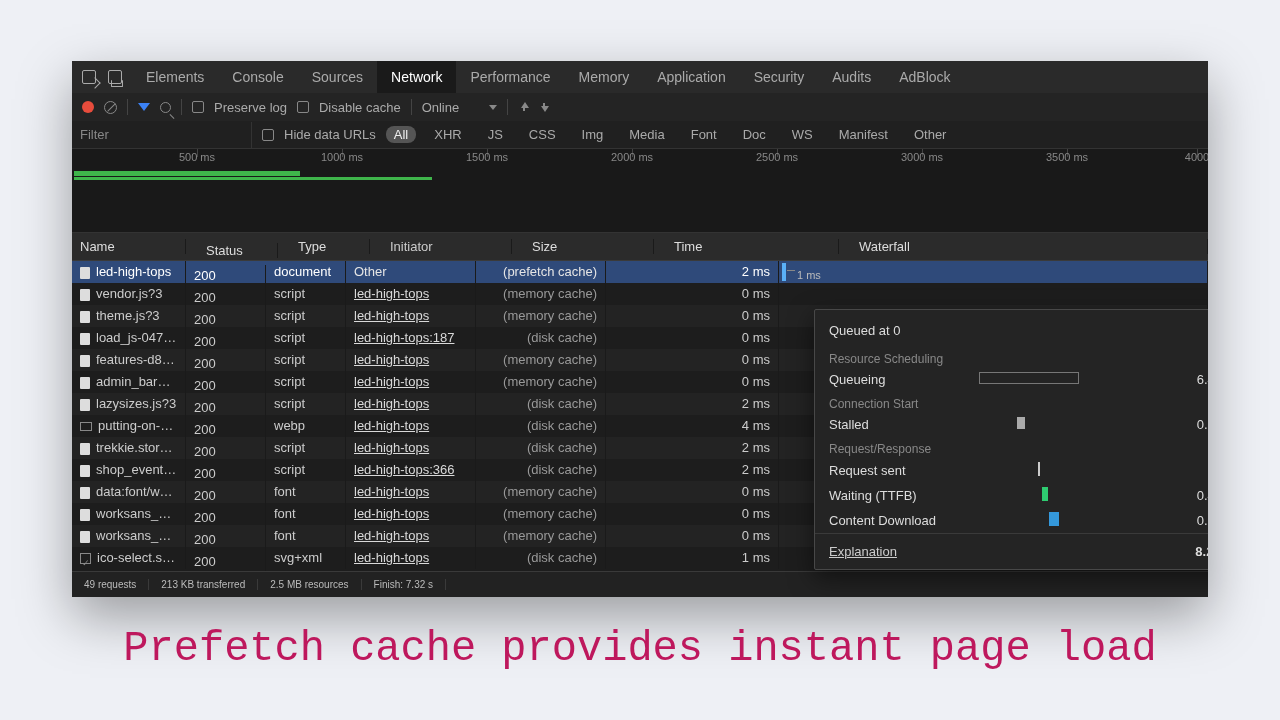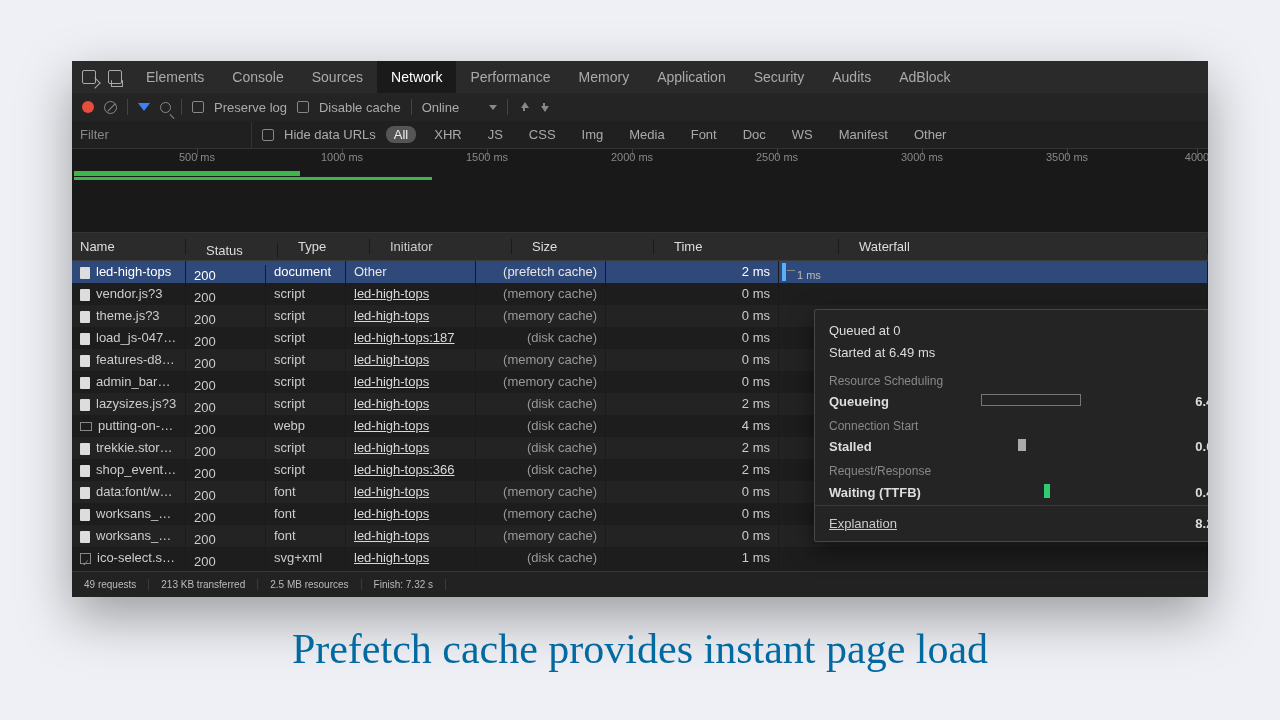--- a/index.html
+++ b/index.html
@@ -104,39 +104,39 @@
     border:1px solid #484848;
     border-radius:2px;
     box-shadow:0 8px 24px rgba(0,0,0,0.5);
     color:#ddd;
     font-size:13px;
     z-index:50;
     margin-left:48px;
   }
   .popover .meta{padding:10px 14px 4px 14px;line-height:22px;}
   .popover .headrow{display:flex;justify-content:space-between;color:#888;padding:6px 14px 2px 14px;font-size:12px;}
-  .popover .line{display:flex;align-items:center;justify-content:space-between;padding:4px 14px;font-weight:bold;}
+  .popover .line{display:flex;align-items:center;justify-content:space-between;padding:4px 14px;}
   .popover .barcell{width:120px;text-align:center;}
   .bar-out{width:100px;height:12px;border:1px solid #777;display:inline-block;}
   .bar-grey{width:8px;height:12px;background:#aaa;display:inline-block;}
   .bar-pipe{width:2px;height:14px;background:#ccc;display:inline-block;}
   .bar-green{width:6px;height:14px;background:#2ecc71;display:inline-block;}
   .bar-blue{width:10px;height:14px;background:#3498db;display:inline-block;}
   .popover .foot{display:flex;justify-content:space-between;padding:10px 14px;border-top:1px solid #3a3a3a;}
   .popover .foot a{color:#ccc;text-decoration:underline;cursor:pointer;}
   
   .statusbar{height:26px;background:#222;border-top:1px solid #3a3a3a;display:flex;align-items:center;gap:0;font-size:10px;color:#bbb;}
   .statusbar span{padding:0 12px;border-right:1px solid #3a3a3a;}
   
   .caption{
     position:absolute; left:0; right:0; top:625px;
     text-align:center;
     font-size:42px;
-    color:#0369a1;
-    font-family: Liberation Serif, serif;
+    color:#be185d;
+    font-family: Liberation Mono, monospace;
     font-weight:300;
   }
 </style>
 </head>
 <body>
 
 <div class="devtools">
 
   <div class="tabbar">
     <div class="left-icons">
@@ -363,21 +363,20 @@
   <div class="statusbar">
     <span>49 requests</span>
     <span>213 KB transferred</span>
     <span>2.5 MB resources</span>
     <span>Finish: 7.32 s</span>
   </div>
 
   <div class="popover" id="popover">
       <div class="meta">
   <div>Queued at 0</div>
-  <div>Started at 6.49 ms</div>
 </div>
       <div class="headrow">
         <span>Resource Scheduling</span>
         <span>TIME</span>
       </div>
       <div class="line">
         <span>Queueing</span>
         <span class="barcell"><span class="bar-out"></span></span>
         <span style="width:70px;text-align:right">6.49 ms</span>
       </div>
@@ -388,24 +387,34 @@
       <div class="line">
         <span>Stalled</span>
         <span class="barcell"><span class="bar-grey"></span></span>
         <span style="width:70px;text-align:right">0.64 ms</span>
       </div>
       <div class="headrow">
         <span>Request/Response</span>
         <span>TIME</span>
       </div>
       <div class="line">
+        <span>Request sent</span>
+        <span class="barcell"><span class="bar-pipe"></span></span>
+        <span style="width:70px;text-align:right">0</span>
+      </div>
+      <div class="line">
         <span>Waiting (TTFB)</span>
         <span class="barcell"><span class="bar-green"></span></span>
         <span style="width:70px;text-align:right">0.40 ms</span>
       </div>
+      <div class="line">
+        <span>Content Download</span>
+        <span class="barcell"><span class="bar-blue"></span></span>
+        <span style="width:70px;text-align:right">0.68 ms</span>
+      </div>
       <div class="foot">
         <a>Explanation</a>
         <span><b>8.21 ms</b></span>
       </div>
     </div>
 
 </div>
 
 <div class="caption">Prefetch cache provides instant page load</div>
 

